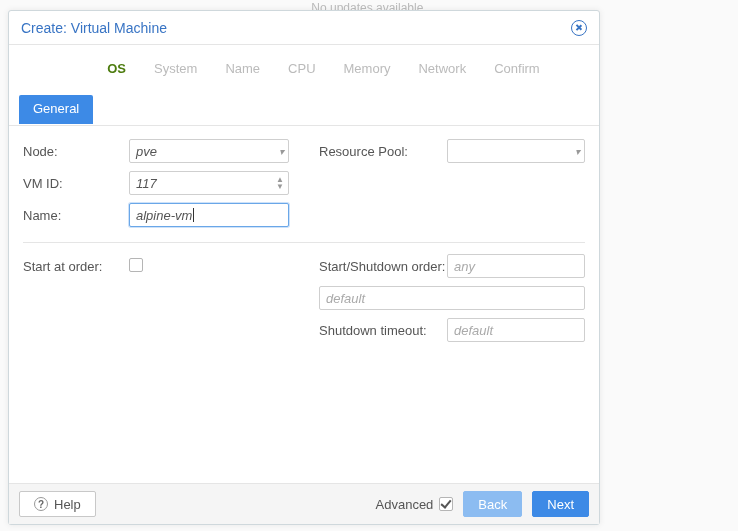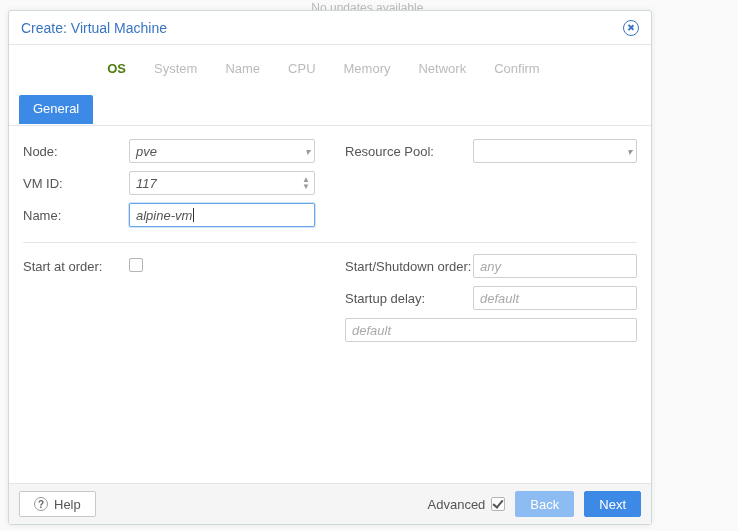--- a/index.html
+++ b/index.html
@@ -16,21 +16,21 @@
   .ghost {
     position: absolute;
     top: 1px; left:0; right:0;
     text-align:center;
     color:#bbb;
     font-size:12px;
   }
   .window {
     position:absolute;
     top:10px; left:8px;
-    width: 644px;
+    width: 592px;
     height: 515px;
     background: #fff;
     border:1px solid #cfd8dc;
     border-radius:3px;
     box-shadow: 0 0 6px rgba(0,0,0,0.08);
     display:flex;
     flex-direction:column;
   }
   .titlebar {
     padding: 9px 12px 8px 12px;
@@ -297,28 +297,28 @@
       <div class="col right">
         <div class="fieldrow">
           <span class="lbl">Start/Shutdown order:</span>
           <div class="ctrl">
             <div class="textin">
               <span style="color:#aaa">any</span>
             </div>
           </div>
         </div>
         <div class="fieldrow">
-          <span class="lbl">Startup delay:</span>
           <div class="ctrl">
             <div class="textin">
               <span style="color:#aaa">default</span>
             </div>
           </div>
         </div>
         <div class="fieldrow">
+          <span class="lbl">Shutdown timeout:</span>
           <div class="ctrl">
             <div class="textin">
               <span style="color:#aaa">default</span>
             </div>
           </div>
         </div>
       </div>
     </div>
 
   </div>

